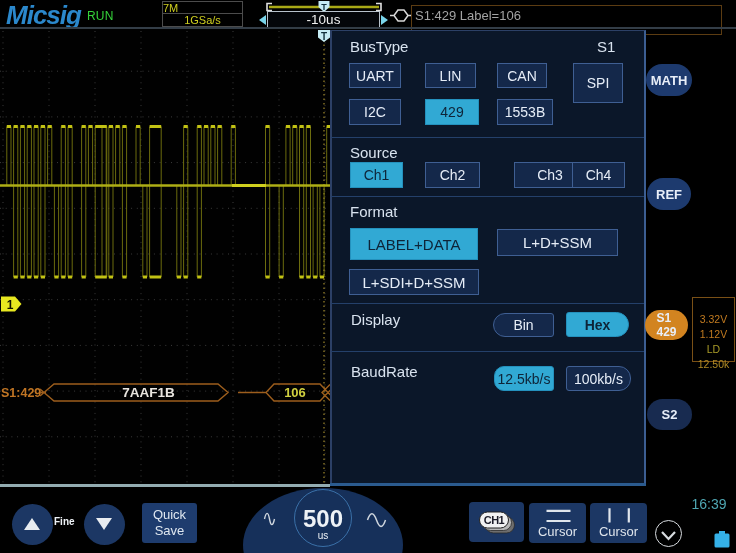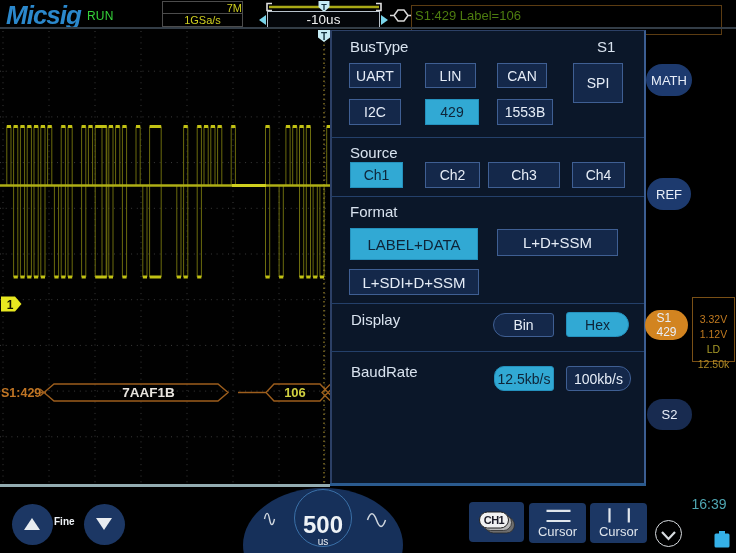--- a/index.html
+++ b/index.html
@@ -1,40 +1,40 @@
 <!DOCTYPE html>
 <html><head><meta charset="utf-8"><style>
 *{margin:0;padding:0;box-sizing:border-box}
 body{background:#000;font-family:"Liberation Sans",sans-serif}
 #root{position:relative;width:736px;height:553px;background:#000;overflow:hidden}
 .abs{position:absolute}
 .btn{position:absolute;background:#14284a;border:1px solid #3f5f93;color:#e6edf7;font-size:14px;display:flex;align-items:center;justify-content:center}
 .sel{background:#31a9d4;border:1px solid #2491bd;color:#0e2438}
 .lbl{position:absolute;color:#d9e3ef;font-size:15px}
-.sbtn{position:absolute;color:#e8eef8;font-size:13px;font-weight:normal;display:flex;align-items:center;justify-content:center;border-radius:16px}
+.sbtn{position:absolute;color:#e8eef8;font-size:13px;font-weight:bold;display:flex;align-items:center;justify-content:center;border-radius:16px}
 </style></head><body>
 <div id="root">
 
 <div class="abs" style="left:6px;top:0px;font-size:26px;font-weight:bold;font-style:italic;color:#2b88cc;letter-spacing:-1px">Micsig</div>
 <div class="abs" style="left:87px;top:9px;font-size:12px;color:#35d43a;letter-spacing:0.2px">RUN</div>
 <div class="abs" style="left:162px;top:1px;width:81px;height:26px;border:1px solid #4c4c4c">
-  <div style="height:12px;border-bottom:1px solid #4c4c4c;color:#cfcf1f;font-size:11px;text-align:right;line-height:12px">7M</div>
+  <div style="height:12px;border-bottom:1px solid #4c4c4c;color:#cfcf1f;font-size:11px;text-align:left;line-height:12px">7M</div>
   <div style="height:12px;color:#cfcf1f;font-size:11px;text-align:center;line-height:13px">1GSa/s</div>
 </div>
 <svg class="abs" style="left:0;top:0" width="736" height="28" viewBox="0 0 736 28">
   <path d="M269 7H379" stroke="#a8a816" stroke-width="2.4"></path>
   <path d="M272 3.5h-5v7h5M376 3.5h5v7h-5" stroke="#e0e0e0" stroke-width="1.6" fill="none"></path>
   <path d="M318.5 1h11v6l-5.5 5-5.5-5z" fill="#c5ecf5"></path>
   <text x="324" y="9.5" font-size="9" font-weight="bold" fill="#10303c" text-anchor="middle">T</text>
   <path d="M259 20l7-5v10z" fill="#7ad4ea"></path>
   <path d="M381 15v10l7-5z" fill="#7ad4ea"></path>
   <path d="M390 15.5h4l4-5.5h6l4 5.5h4M398 10l-4 5.5 4 5.5h6l4-5.5" stroke="#d8d8d8" stroke-width="1.5" fill="none"></path>
 </svg>
 <div class="abs" style="left:267px;top:11px;width:113px;height:17px;border:1px solid #b8c2cc;background:#04060a;color:#f0f0f0;font-size:13.5px;text-align:center;line-height:16px">-10us</div>
-<div class="abs" style="left:411px;top:5px;width:311px;height:30px;border:1px solid #5c3c12;color:#4d7c0f;font-size:13px;line-height:19px;padding-left:3px">S1:429 Label=106</div>
+<div class="abs" style="left:411px;top:5px;width:311px;height:30px;border:1px solid #5c3c12;color:#a3a3a3;font-size:13px;line-height:19px;padding-left:3px">S1:429 Label=106</div>
 <div class="abs" style="left:0;top:27px;width:736px;height:2px;background:#333d47"></div>
 
 <svg class="abs" style="left:0;top:29px" width="330" height="458" viewBox="0 29 330 458">
   <rect x="0" y="29" width="330" height="458" fill="#010101"></rect>
   <path d="M3 31V483M49 31V483M95 31V483M141 31V483M187 31V483M233 31V483M279 31V483M325 31V483" stroke="#3c3c3c" stroke-width="1" stroke-dasharray="1 4.7" fill="none"></path>
   <path d="M0 71.2H330M0 116.9H330M0 162.6H330M0 208.3H330M0 254.0H330M0 299.7H330M0 345.4H330M0 391.1H330M0 436.8H330" stroke="#3c3c3c" stroke-width="1" stroke-dasharray="1 4.7" fill="none"></path>
   <path d="M324 31V483" stroke="#c0a435" stroke-width="1" stroke-dasharray="1.5 3"></path>
   <path d="M318 30h12v7.5l-6 4.5-6-4.5z" fill="#c5ecf5"></path>
   <text x="324" y="40" font-size="10" font-weight="bold" fill="#10303c" text-anchor="middle">T</text>
   <path d="M6.8 185.5V126.5M11.0 185.5V126.5M13.6 126.5V277.0M17.8 126.5V277.0M20.4 126.5V277.0M24.6 126.5V277.0M27.2 126.5V277.0M31.4 126.5V277.0M34.0 126.5V277.0M38.2 126.5V277.0M40.8 126.5V277.0M45.0 126.5V277.0M47.6 185.5V126.5M51.8 185.5V126.5M54.4 185.5V277.0M58.6 185.5V277.0M61.2 126.5V277.0M65.4 126.5V277.0M68.0 126.5V277.0M72.2 126.5V277.0M81.6 126.5V277.0M85.8 126.5V277.0M88.4 185.5V126.5M92.6 185.5V126.5M95.2 126.5V277.0M106.8 126.5V277.0M102.0 126.5V277.0M106.2 126.5V277.0M108.8 126.5V277.0M113.0 126.5V277.0M115.6 185.5V126.5M119.8 185.5V126.5M122.4 126.5V277.0M126.6 126.5V277.0M136.0 185.5V126.5M140.2 185.5V126.5M142.8 185.5V277.0M147.0 185.5V277.0M149.6 126.5V277.0M161.2 126.5V277.0M176.8 185.5V277.0M181.0 185.5V277.0M183.6 126.5V277.0M187.8 126.5V277.0M197.2 126.5V277.0M201.4 126.5V277.0M204.0 185.5V126.5M208.2 185.5V126.5M210.8 185.5V126.5M215.0 185.5V126.5M217.6 185.5V126.5M221.8 185.5V126.5M231.2 185.5V126.5M235.4 185.5V126.5M265.5 126.5V277.0M269.7 126.5V277.0M279.1 185.5V277.0M283.3 185.5V277.0M285.9 185.5V126.5M290.1 185.5V126.5M292.7 185.5V126.5M296.9 185.5V126.5M299.5 126.5V277.0M303.7 126.5V277.0M306.3 126.5V277.0M310.5 126.5V277.0M313.1 185.5V277.0M317.3 185.5V277.0M319.9 185.5V277.0M324.1 185.5V277.0M326.7 185.5V126.5M330.9 185.5V126.5M333.5 126.5V277.0M332.5 126.5V277.0" stroke="#787810" stroke-width="0.9" fill="none"></path>
@@ -58,65 +58,66 @@
 <div class="btn" style="left:425px;top:63px;width:51px;height:25px">LIN</div>
 <div class="btn" style="left:497px;top:63px;width:50px;height:25px">CAN</div>
 <div class="btn" style="left:573px;top:63px;width:50px;height:40px">SPI</div>
 <div class="btn" style="left:349px;top:99px;width:52px;height:26px">I2C</div>
 <div class="btn sel" style="left:425px;top:99px;width:54px;height:26px">429</div>
 <div class="btn" style="left:497px;top:99px;width:56px;height:26px">1553B</div>
 <div class="abs" style="left:331px;top:137px;width:313px;height:1px;background:#24406a"></div>
 <div class="lbl" style="left:350px;top:144px">Source</div>
 <div class="btn sel" style="left:350px;top:162px;width:53px;height:26px">Ch1</div>
 <div class="btn" style="left:425px;top:162px;width:55px;height:26px">Ch2</div>
-<div class="btn" style="left:488px;top:162px;width:72px;height:26px">Ch3</div>
+<div class="btn" style="left:514px;top:162px;width:72px;height:26px">Ch3</div>
 <div class="btn" style="left:572px;top:162px;width:53px;height:26px">Ch4</div>
 <div class="abs" style="left:331px;top:196px;width:313px;height:1px;background:#24406a"></div>
 <div class="lbl" style="left:350px;top:203px">Format</div>
 <div class="btn sel" style="left:350px;top:228px;width:128px;height:32px;font-size:15px">LABEL+DATA</div>
 <div class="btn" style="left:497px;top:229px;width:121px;height:27px;font-size:15px">L+D+SSM</div>
 <div class="btn" style="left:349px;top:269px;width:130px;height:26px;font-size:15px">L+SDI+D+SSM</div>
 <div class="abs" style="left:331px;top:303px;width:313px;height:1px;background:#24406a"></div>
 <div class="lbl" style="left:351px;top:311px">Display</div>
 <div class="btn" style="left:493px;top:313px;width:61px;height:24px;border-radius:12px 3px 3px 12px">Bin</div>
-<div class="btn sel" style="left:566px;top:312px;width:63px;height:25px;border-radius:3px 13px 13px 3px;font-weight:normal">Hex</div>
+<div class="btn sel" style="left:566px;top:312px;width:63px;height:25px;border-radius:3px 13px 13px 3px;font-weight:bold">Hex</div>
 <div class="abs" style="left:331px;top:351px;width:313px;height:1px;background:#24406a"></div>
 <div class="lbl" style="left:351px;top:363px">BaudRate</div>
 <div class="btn sel" style="left:494px;top:366px;width:60px;height:25px;border-radius:10px 3px 3px 10px">12.5kb/s</div>
 <div class="btn" style="left:566px;top:366px;width:65px;height:25px;border-radius:3px 12px 12px 3px">100kb/s</div>
 
 <div class="sbtn" style="left:646px;top:64px;width:46px;height:32px;background:#1d3a6e">MATH</div>
 <div class="sbtn" style="left:647px;top:178px;width:44px;height:32px;background:#1d3a6e">REF</div>
 <div class="sbtn" style="left:645px;top:310px;width:43px;height:30px;background:#d28420;flex-direction:column;font-size:12px;line-height:14px">S1<br>429</div>
 <div class="abs" style="left:692px;top:297px;width:43px;height:65px;border:1px solid #7a5016;text-align:center;font-size:10.5px;line-height:15px;padding-top:14px">
   <div style="color:#c07a20">3.32V</div>
       <div style="color:#c07a20">1.12V</div>
   <div style="color:#a89a28">LD</div>
       <div style="color:#b08a24">12.50k</div>
 </div>
 <div class="sbtn" style="left:647px;top:399px;width:45px;height:31px;background:#182b50">S2</div>
 
 <div class="abs" style="left:0;top:484px;width:330px;height:2.5px;background:#93acb1"></div>
 <div class="abs" style="left:330px;top:483px;width:316px;height:3px;background:#2b5b8f"></div>
 <div class="abs" style="left:243px;top:488px;width:160px;height:114px;border-radius:50%;background:#16305a"></div>
 <div class="abs" style="left:294px;top:489px;width:58px;height:58px;border:1.5px solid #3a70a8;border-radius:50%;text-align:center;color:#eef2f6">
-  <div style="font-size:24px;font-weight:bold;margin-top:24px;line-height:22px">500</div>
+  <div style="font-size:24px;font-weight:bold;margin-top:18px;line-height:22px">500</div>
   <div style="font-size:10px;line-height:12px">us</div>
 </div>
 <svg class="abs" style="left:262.5px;top:512px" width="13" height="15" viewBox="0 0 13 15">
       <path d="M1.5 7c1.7-7.5 3.6-7.5 5 0s3.3 7.5 5 0" stroke="#cfd6de" stroke-width="1.4" fill="none"></path>
     </svg>
 <svg class="abs" style="left:365.5px;top:512px" width="21" height="16" viewBox="0 0 21 16">
       <path d="M1.5 8c2.8-8.5 6-8.5 9 0s6.2 8.5 9 0" stroke="#cfd6de" stroke-width="1.5" fill="none"></path>
     </svg>
 <div class="abs" style="left:11.5px;top:503.5px;width:41px;height:41px;border-radius:50%;background:#1c3764"></div>
 <div class="abs" style="left:24px;top:517.5px;width:0;height:0;border-left:8.5px solid transparent;border-right:8.5px solid transparent;border-bottom:12px solid #e8ecf0"></div>
 <div class="abs" style="left:54px;top:516px;font-size:10px;font-weight:bold;color:#eef2f6">Fine</div>
 <div class="abs" style="left:83.5px;top:503.5px;width:41px;height:41px;border-radius:50%;background:#1c3764"></div>
 <div class="abs" style="left:96px;top:518px;width:0;height:0;border-left:8.5px solid transparent;border-right:8.5px solid transparent;border-top:12px solid #e8ecf0"></div>
+<div class="abs" style="left:142px;top:503px;width:55px;height:40px;background:#1e3c6e;border-radius:3px;color:#dfe7f0;font-size:13px;text-align:center;line-height:16px;padding-top:4px">Quick<br>Save</div>
 <div class="abs" style="left:469px;top:502px;width:55px;height:40px;background:#1c3764;border-radius:4px"></div>
 <svg class="abs" style="left:469px;top:502px" width="55" height="40" viewBox="0 0 55 40">
   <rect x="16.5" y="15" width="29" height="16" rx="8" fill="#6e6e6e" stroke="#2a2a2a" stroke-width="0.8"></rect>
   <rect x="13.5" y="12.5" width="29" height="16" rx="8" fill="#b8b8b8" stroke="#2a2a2a" stroke-width="0.8"></rect>
   <rect x="10.5" y="10" width="29" height="16" rx="8" fill="#f2f2f2" stroke="#222" stroke-width="1"></rect>
   <text x="25" y="22" font-size="11" font-weight="bold" fill="#1c1c28" text-anchor="middle" letter-spacing="-0.5">CH1</text>
 </svg>
 <div class="abs" style="left:529px;top:503px;width:57px;height:40px;background:#1c3764;border-radius:4px"></div>
 <svg class="abs" style="left:529px;top:503px" width="57" height="40" viewBox="0 0 55 40">
   <path d="M16.5 7.8h24M16.5 18h24" stroke="#dfe5ec" stroke-width="2.2"></path>

